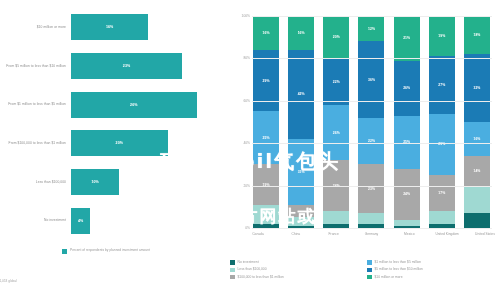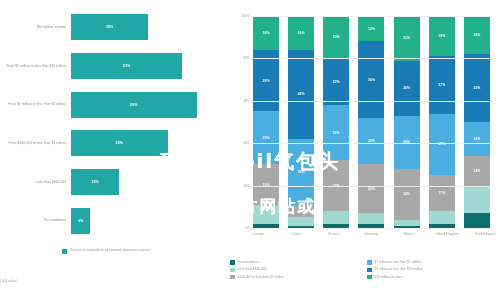--- a/index.html
+++ b/index.html
@@ -56,21 +56,21 @@
   .rl-text{font-size:3.3px;line-height:1.35;color:#9a9a9a;white-space:nowrap;}
 
   
   .wm{
     position:absolute;left:0;width:100%;text-align:center;
     color:#ffffff;font-weight:bold;pointer-events:none;
     font-family:"DejaVu Sans","Liberation Sans",sans-serif;
     text-shadow:0 0 1px rgba(255,255,255,.65);
   }
   .wm1{top:148px;font-size:20px;letter-spacing:2px;}
-  .wm2{top:195px;font-size:17px;letter-spacing:2px;}
+  .wm2{top:205px;font-size:17px;letter-spacing:2px;}
 </style>
 </head>
 <body>
 
 <div class="canvas">
 
   <div class="left-panel">
     <div class="left-plot" id="left-plot">
         <div class="lbar-row" style="top: 6.33333px; height: 26px;">
           <div class="lbar-label">$10 million or more</div>

